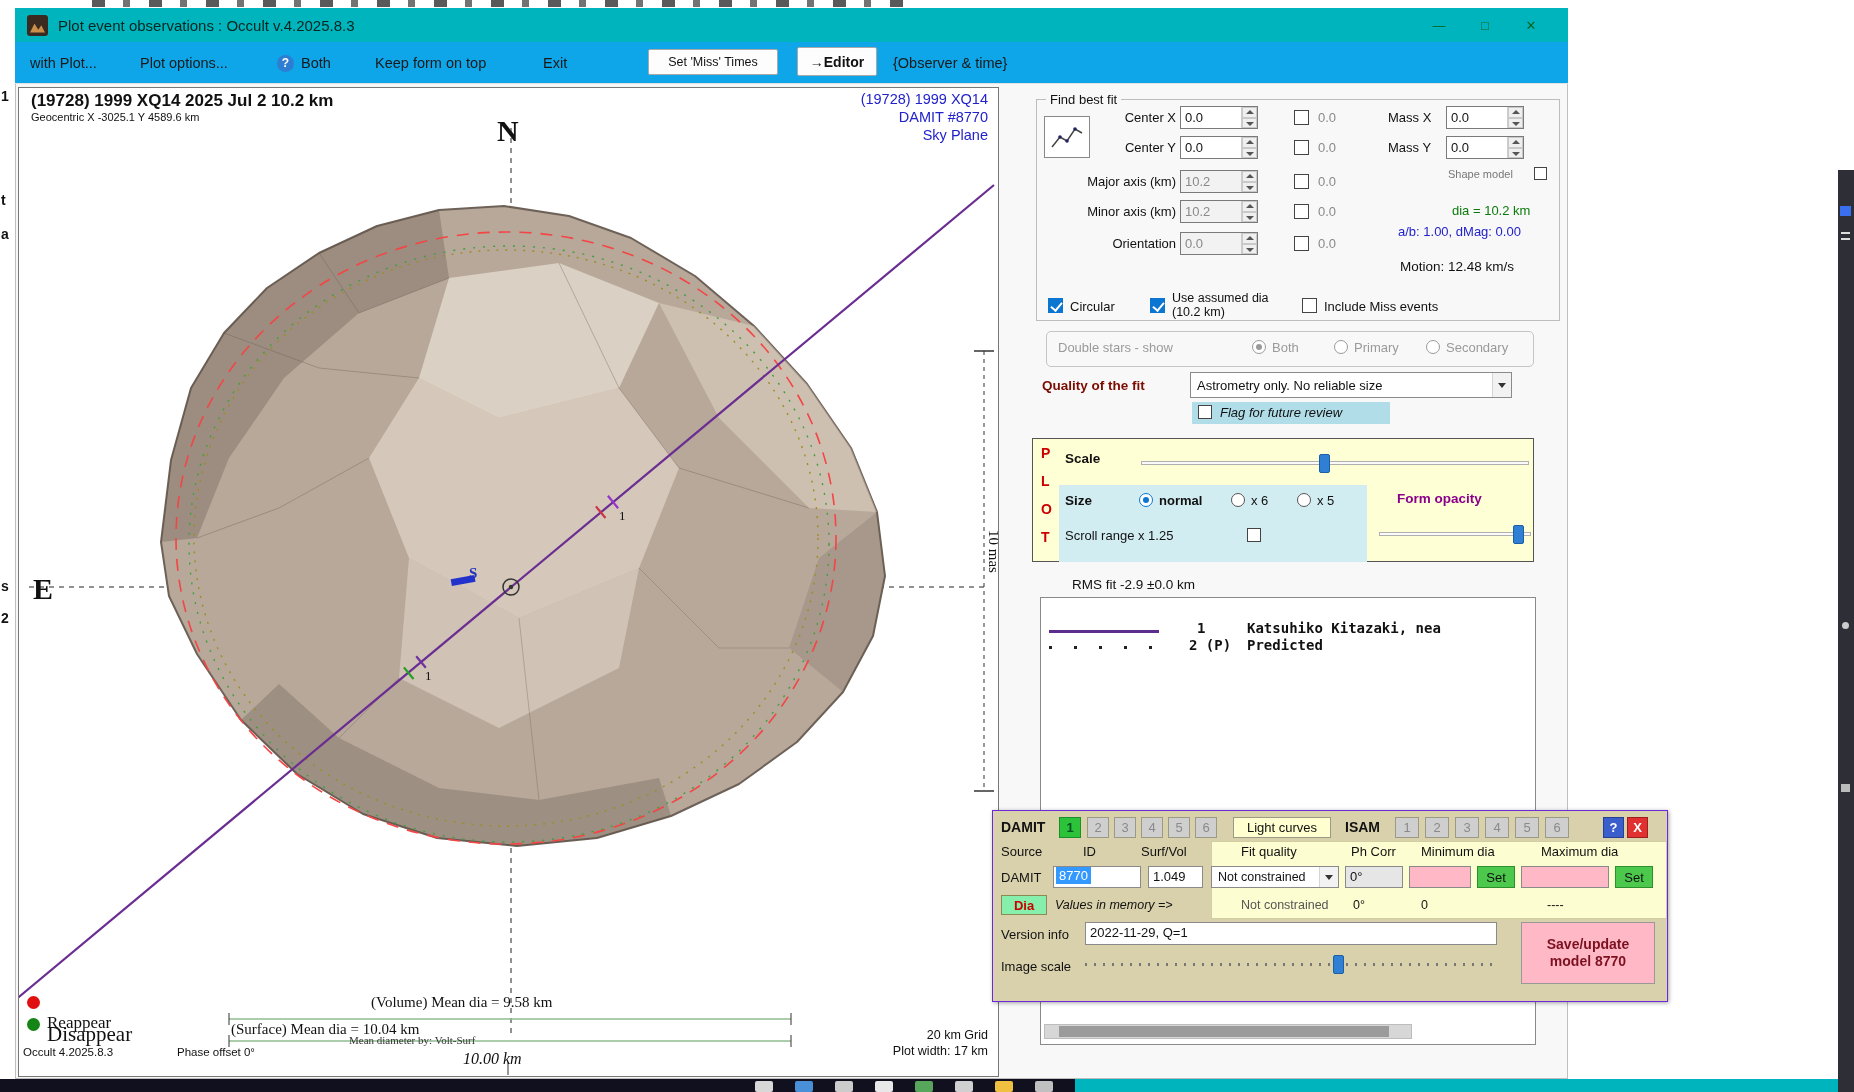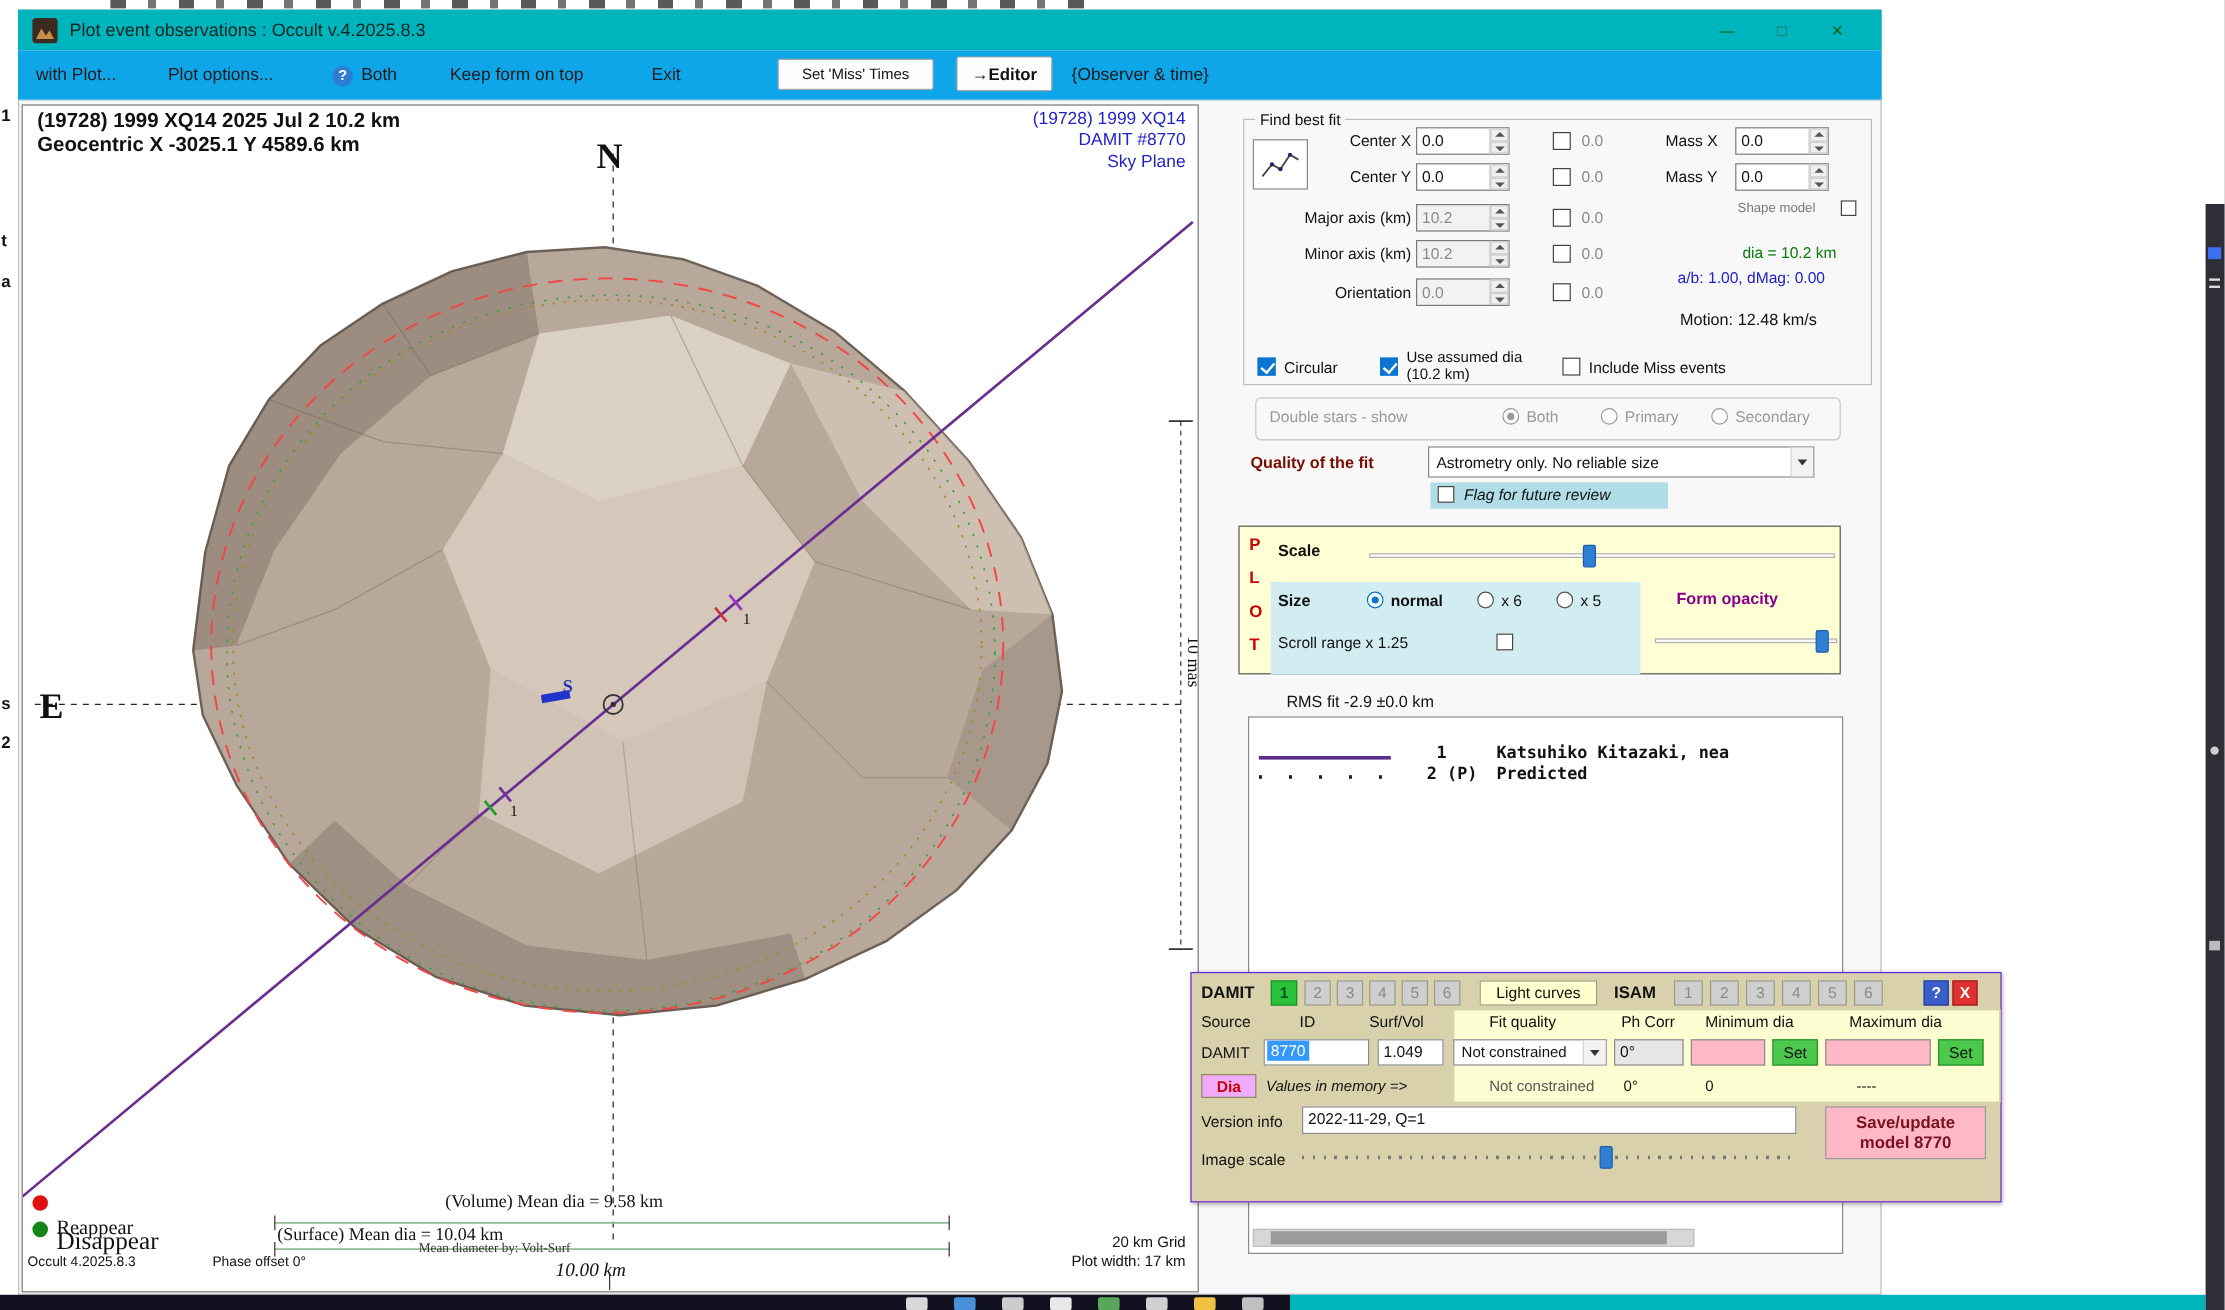--- a/index.html
+++ b/index.html
@@ -178,21 +178,21 @@
         <line x1="210" y1="925" x2="210" y2="937" stroke="#333"></line>
         <line x1="772" y1="925" x2="772" y2="937" stroke="#333"></line>
         <line x1="210" y1="953" x2="772" y2="953" stroke="#8fbc8f" stroke-width="1.5"></line>
         <line x1="210" y1="947" x2="210" y2="959" stroke="#333"></line>
         <line x1="772" y1="947" x2="772" y2="959" stroke="#333"></line>
         <line x1="489" y1="974" x2="489" y2="987" stroke="#333"></line>
       </g>
     </svg>
 
     <div class="ptxt" style="left:12px;top:3px;font-weight:bold;font-size:17px">(19728) 1999 XQ14  2025 Jul 2   10.2 km</div>
-    <div class="ptxt" style="left:12px;top:23px;font-weight:bold;font-size:17px">Geocentric  X  -3025.1 Y 4589.6 km</div>
+    <div class="ptxt" style="left:12px;top:23px;font-weight:normal;font-size:11px">Geocentric  X  -3025.1 Y 4589.6 km</div>
     <div class="ptxt" style="right:10px;top:3px;color:#2222cc;font-size:14.5px">(19728) 1999 XQ14</div>
     <div class="ptxt" style="right:10px;top:21px;color:#2222cc;font-size:14.5px">DAMIT #8770</div>
     <div class="ptxt" style="right:10px;top:39px;color:#2222cc;font-size:14.5px">Sky Plane</div>
     <div class="ptxt serif" style="left:478px;top:26px;font-size:30px;font-weight:bold">N</div>
     <div class="ptxt serif" style="left:14px;top:484px;font-size:30px;font-weight:bold">E</div>
     <div class="ptxt serif" style="left:450px;top:477px;font-size:15px;font-weight:bold;color:#2233bb">S</div>
     <div class="ptxt serif" style="left:600px;top:420px;font-size:13px">1</div>
     <div class="ptxt serif" style="left:406px;top:580px;font-size:13px">1</div>
     <div class="mas-label" style="left:966px;top:442px">10 mas</div>
 
@@ -396,30 +396,30 @@
     <div class="dd" style="left:218px;top:55px;width:128px;height:22px">
         <span class="ddt" style="font-size:12.5px">Not constrained</span>
         <span class="dda"></span>
       </div>
     <div class="field grayf" style="left:352px;top:55px;width:58px;height:22px">0°</div>
     <div class="field pinkf" style="left:416px;top:55px;width:62px;height:22px"></div>
     <div class="set-btn" style="left:484px;top:55px">Set</div>
     <div class="field pinkf" style="left:528px;top:55px;width:88px;height:22px"></div>
     <div class="set-btn" style="left:622px;top:55px">Set</div>
 
-    <div class="abs" style="left:8px;top:84px;width:46px;height:20px;background:#f0abfc;border:1px solid #8a8a55;color:#cc0000;font-weight:bold;display:flex;align-items:center;justify-content:center;font-size:13px">Dia</div>
+    <div class="abs" style="left:8px;top:84px;width:46px;height:20px;background:#86efac;border:1px solid #8a8a55;color:#cc0000;font-weight:bold;display:flex;align-items:center;justify-content:center;font-size:13px">Dia</div>
     <div class="dtxt" style="left:62px;top:87px;font-style:italic;font-size:12.5px">Values in memory =&gt;</div>
     <div class="dtxt" style="left:248px;top:87px;font-size:12.5px;color:#555">Not constrained</div>
     <div class="dtxt" style="left:360px;top:87px;font-size:12.5px">0°</div>
     <div class="dtxt" style="left:428px;top:87px;font-size:12.5px">0</div>
     <div class="dtxt" style="left:554px;top:87px;font-size:12.5px">----</div>
 
     <div class="dtxt" style="left:8px;top:116px">Version info</div>
     <div class="field" style="left:92px;top:111px;width:412px;height:23px">2022-11-29, Q=1</div>
-    <div class="abs" style="left:528px;top:111px;width:134px;height:44px;background:#ffb9c6;border:1px solid #999;display:flex;align-items:center;justify-content:center;text-align:center;color:#7b1020;font-weight:bold;font-size:14px;line-height:1.25;padding:0 10px">Save/update model 8770</div>
+    <div class="abs" style="left:528px;top:111px;width:134px;height:62px;background:#ffb9c6;border:1px solid #999;display:flex;align-items:center;justify-content:center;text-align:center;color:#7b1020;font-weight:bold;font-size:14px;line-height:1.25;padding:0 10px">Save/update model 8770</div>
 
     <div class="dtxt" style="left:8px;top:148px">Image scale</div>
     <div class="abs" style="left:92px;top:152px;width:412px;height:3px;background:repeating-linear-gradient(90deg,#777 0 2px,transparent 2px 9px)"></div>
     <div class="thumb" style="left:340px;top:144px"></div>
   </div>
 
   <div class="right-strip">
     <div class="abs" style="left:2px;top:36px;width:11px;height:10px;background:#3a6ff0"></div>
     <div class="abs" style="left:3px;top:62px;width:9px;height:2px;background:#ddd"></div>
     <div class="abs" style="left:3px;top:68px;width:9px;height:2px;background:#ddd"></div>

